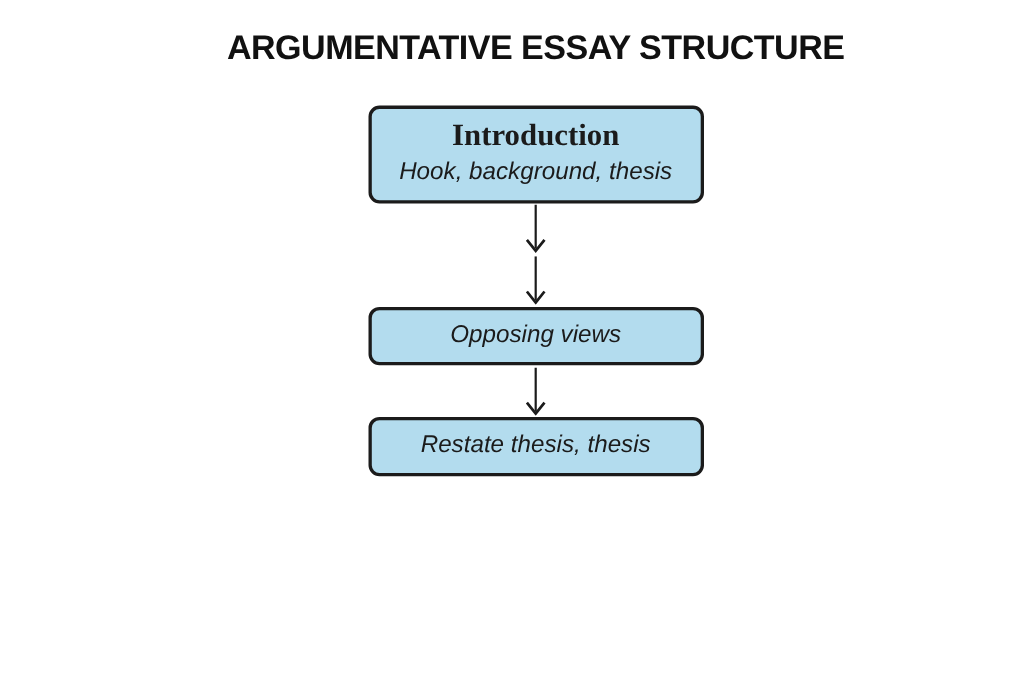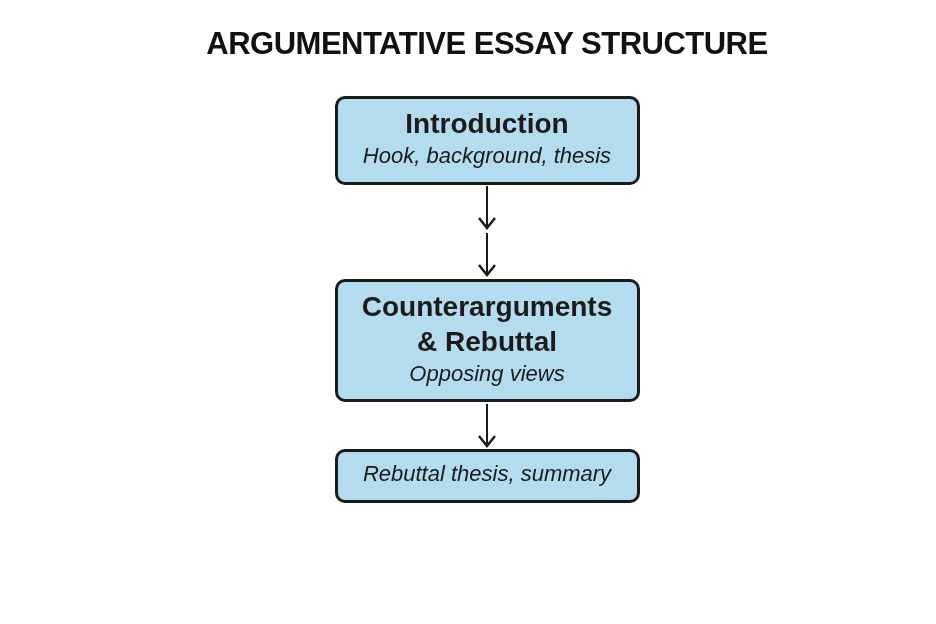--- a/index.html
+++ b/index.html
@@ -45,20 +45,21 @@
     border: 3px solid #1b1b1b;
     border-radius: 10px;
     text-align: center;
     padding: 7px 12px 11px 12px;
   }
   .step-heading {
     font-size: 28px;
     font-weight: bold;
     line-height: 1.25;
     color: #1b1b1b;
+    font-family: Liberation Serif, serif;
   }
   .step-subtext {
     font-size: 22px;
     font-weight: normal;
     line-height: 1.35;
     color: #1b1b1b;
     font-style: italic;
   }
   .arrow {
     height: 47px;
@@ -93,29 +94,28 @@
 
 
     <div class="arrow">
       <svg width="24" height="44" viewBox="0 0 24 44">
         <line x1="12" y1="0" x2="12" y2="40" stroke="#1b1b1b" stroke-width="2"></line>
         <polyline points="4,32 12,42 20,32" fill="none" stroke="#1b1b1b" stroke-width="2.5"></polyline>
       </svg>
     </div>
 
     <div class="step-box">
-      <div class="step-heading">Counterarguments &amp; Rebuttal</div>
       <div class="step-subtext">Opposing views</div>
     </div>
 
     <div class="arrow">
       <svg width="24" height="44" viewBox="0 0 24 44">
         <line x1="12" y1="0" x2="12" y2="40" stroke="#1b1b1b" stroke-width="2"></line>
         <polyline points="4,32 12,42 20,32" fill="none" stroke="#1b1b1b" stroke-width="2.5"></polyline>
       </svg>
     </div>
 
     <div class="step-box">
-      <div class="step-subtext">Rebuttal thesis, summary</div>
+      <div class="step-subtext">Restate thesis, thesis</div>
     </div>
 
   </div>
 </div>
 
 </body></html>

